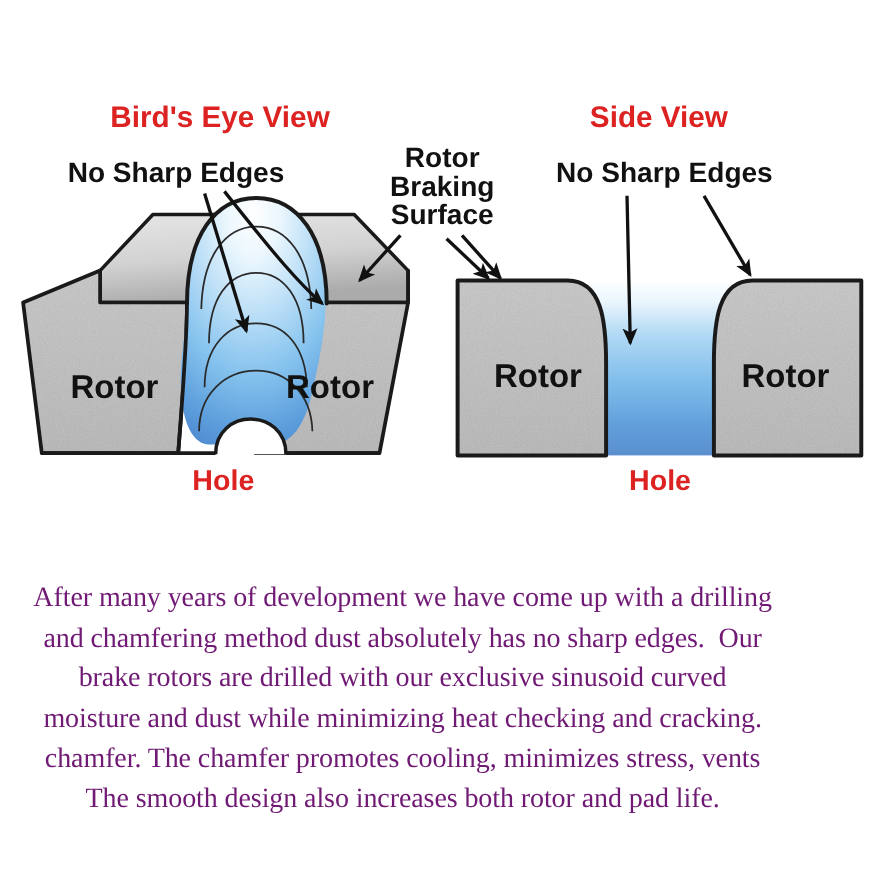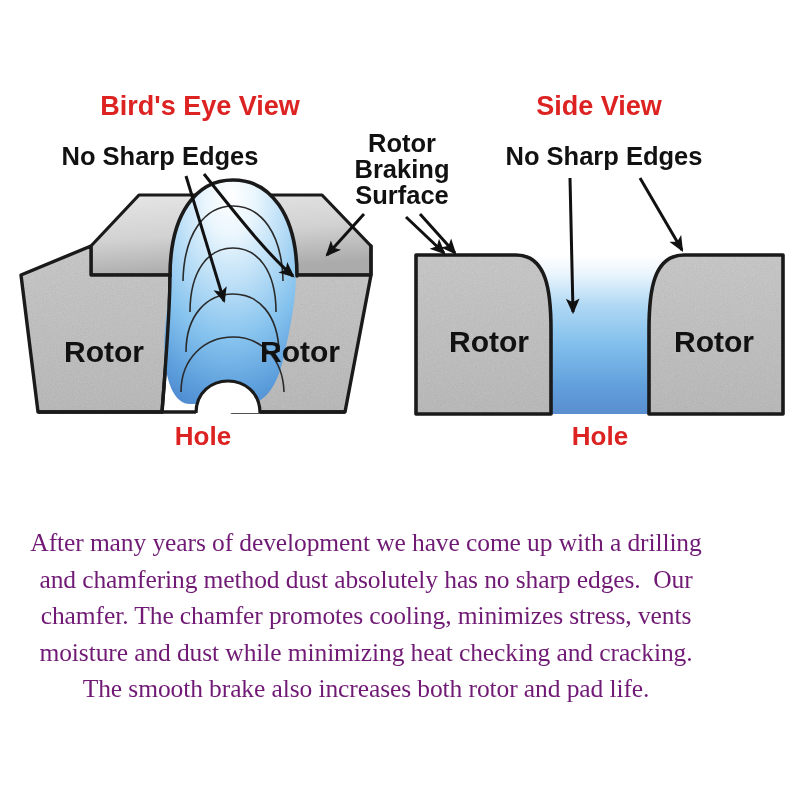--- a/index.html
+++ b/index.html
@@ -242,16 +242,17 @@
       <path d="M 406 217 L 444 253"></path>
       <path d="M 570 178 L 573 312"></path>
       <path d="M 640 178 L 682 250"></path>
     </g>
   </g>
 </svg>
 
 <div class="caption-block">
   <span class="caption-line">After many years of development we have come up with a drilling</span>
   <span class="caption-line">and chamfering method dust absolutely has no sharp edges.  Our</span>
+  <span class="caption-line">brake rotors are drilled with our exclusive sinusoid curved</span>
+  <span class="caption-line">moisture and dust while minimizing heat checking and cracking.</span>
   <span class="caption-line">chamfer. The chamfer promotes cooling, minimizes stress, vents</span>
-  <span class="caption-line">moisture and dust while minimizing heat checking and cracking.</span>
-  <span class="caption-line">The smooth brake also increases both rotor and pad life.</span>
+  <span class="caption-line">The smooth design also increases both rotor and pad life.</span>
 </div>
 
 </body></html>

